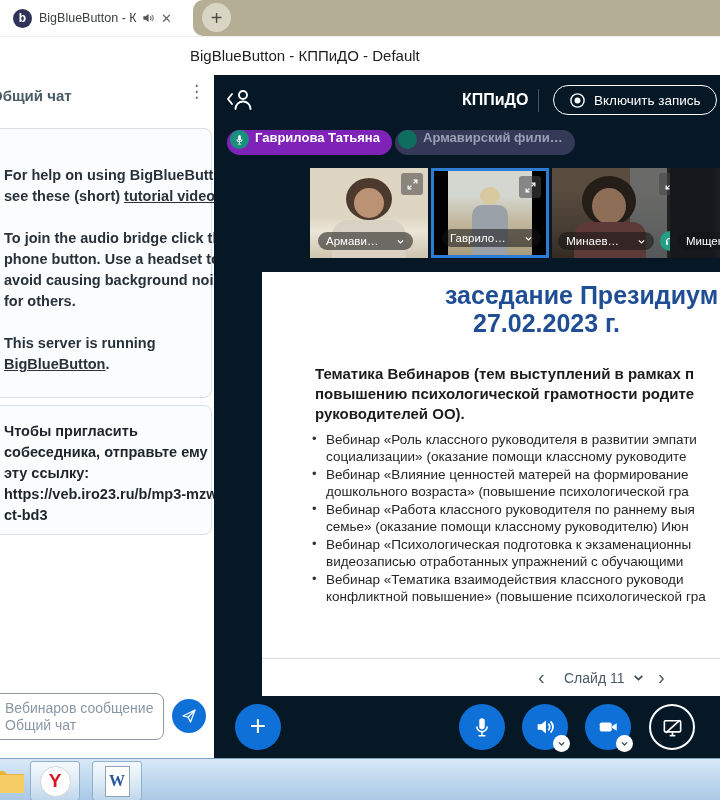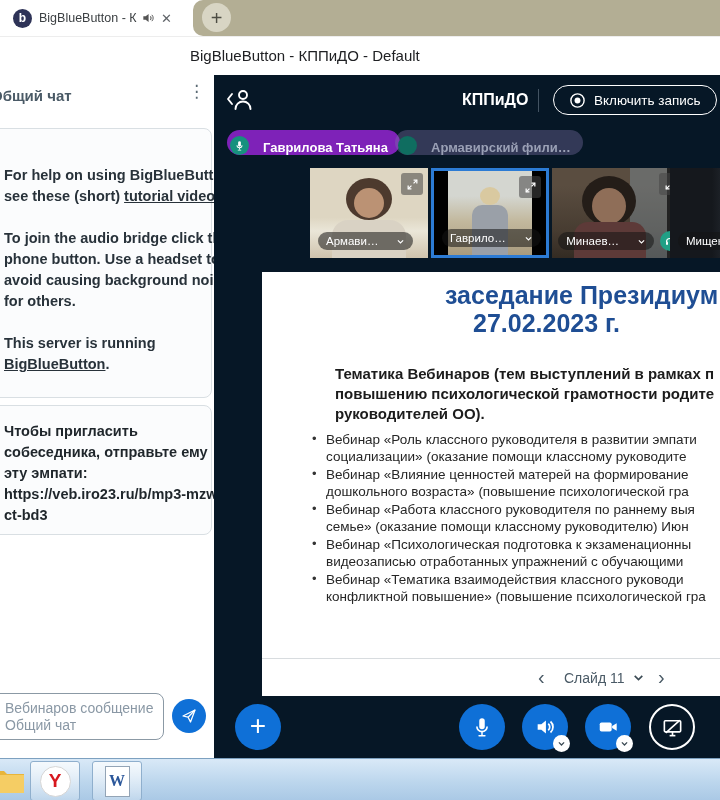--- a/index.html
+++ b/index.html
@@ -37,22 +37,22 @@
   .ph-line{font-size:14px;line-height:17px;color:#8a98a5;white-space:nowrap;}
   #send-btn{position:absolute;left:172px;top:624px;width:34px;height:34px;border-radius:50%;background:#0f70d7;
       display:flex;align-items:center;justify-content:center;}
   
   #main{left:214px;top:75px;width:506px;height:683px;background:#061726;overflow:hidden;}
   #user-toggle{position:absolute;left:12px;top:12px;}
   #room-title{position:absolute;left:248px;top:16px;font-size:16px;font-weight:600;color:#fff;}
   #hdr-divider{position:absolute;left:324px;top:14px;width:1px;height:23px;background:#435362;}
   #record-btn{position:absolute;left:339px;top:10px;height:30px;border:1px solid #fff;border-radius:16px;
       display:flex;align-items:center;gap:8px;padding:0 15px;color:#fff;font-size:13.5px;box-sizing:border-box;}
-  .talk-badge{position:absolute;top:55px;height:25px;border-radius:13px;display:flex;align-items:flex-end;
-      gap:14px;padding:0 12px 0 3px;box-sizing:border-box;font-size:13px;font-weight:600;}
+  .talk-badge{position:absolute;top:55px;height:25px;border-radius:13px;display:flex;align-items:flex-start;
+      gap:6px;padding:0 12px 0 3px;box-sizing:border-box;font-size:13px;font-weight:600;}
   #badge-0{left:13px;background:#7e22b8;color:#fff;}
   #badge-1{left:181px;background:rgba(125,112,168,0.38);color:#9aa0b5;}
   .badge-ico{width:19px;height:19px;border-radius:50%;display:flex;align-items:center;justify-content:center;}
   #badge-0 .badge-ico{background:#17917e;}
   #badge-1 .badge-ico{background:#0f6d60;}
   
   .thumb{position:absolute;top:93px;height:90px;overflow:hidden;background:#222;}
   #thumb-0{left:96px;width:118px;}
   #thumb-1{left:217px;width:118px;border:3px solid #2c7bd4;box-sizing:border-box;background:#000;}
   #thumb-2{left:338px;width:134px;}
@@ -62,21 +62,21 @@
   .expand{position:absolute;right:5px;top:5px;width:22px;height:22px;border-radius:3px;background:rgba(70,70,70,0.55);
       display:flex;align-items:center;justify-content:center;}
   .head{position:absolute;border-radius:50%;}
   #hp-badge{position:absolute;right:6px;bottom:7px;width:20px;height:20px;border-radius:50%;background:#21a086;
       display:flex;align-items:center;justify-content:center;}
   
   #slide{position:absolute;left:48px;top:197px;width:458px;height:386px;background:#fff;overflow:hidden;}
   .sl-title{position:absolute;white-space:nowrap;font-size:25px;line-height:28px;font-weight:bold;color:#1f4e94;}
   #sl-t1{left:183px;top:9px;}
   #sl-t2{left:211px;top:37px;}
-  #sl-intro{position:absolute;left:53px;top:92px;margin-left:20px;}
+  #sl-intro{position:absolute;left:53px;top:92px;}
   #sl-intro div{font-size:15px;line-height:20px;font-weight:bold;color:#1c1c1c;white-space:nowrap;}
   #sl-bullets{position:absolute;left:50px;top:159px;}
   .bullet{position:relative;padding-left:14px;margin-bottom:1px;}
   .bullet .dot{position:absolute;left:0;top:0;font-size:13px;color:#333;}
   .bullet div.bl{font-size:13.5px;line-height:17px;color:#262626;white-space:nowrap;}
   #slidenav{position:absolute;left:48px;top:583px;width:458px;height:37px;background:#fff;border-top:1px solid #d8dcdf;}
   #slidenav .ctl{position:absolute;top:0;height:37px;display:flex;align-items:center;color:#4a5a66;}
   #nav-prev{left:276px;font-size:20px;}
   #nav-label{left:302px;font-size:14px;color:#3b4a54;}
   #nav-dd{left:370px;}
@@ -148,21 +148,21 @@
       <div class="msgline">avoid causing background noise</div>
       <div class="msgline">for others.</div>
       <div class="gap"></div>
       <div class="msgline">This server is running</div>
       <div class="msgline"><span class="u">BigBlueButton</span><span>.</span></div>
     </div>
 
     <div class="msgcard" id="msg2">
       <div class="msgline">Чтобы пригласить</div>
       <div class="msgline">собеседника, отправьте ему</div>
-      <div class="msgline">эту эмпати:</div>
+      <div class="msgline">эту ссылку:</div>
       <div class="msgline">https://veb.iro23.ru/b/mp3-mzw-</div>
       <div class="msgline">ct-bd3</div>
     </div>
 
     <div id="chat-input">
       <div class="ph-line">Вебинаров сообщение</div>
       <div class="ph-line">Общий чат</div>
     </div>
     <div id="send-btn">
       <svg width="18" height="18" viewBox="0 0 24 24" fill="none" stroke="#fff" stroke-width="1.7" stroke-linejoin="round">

